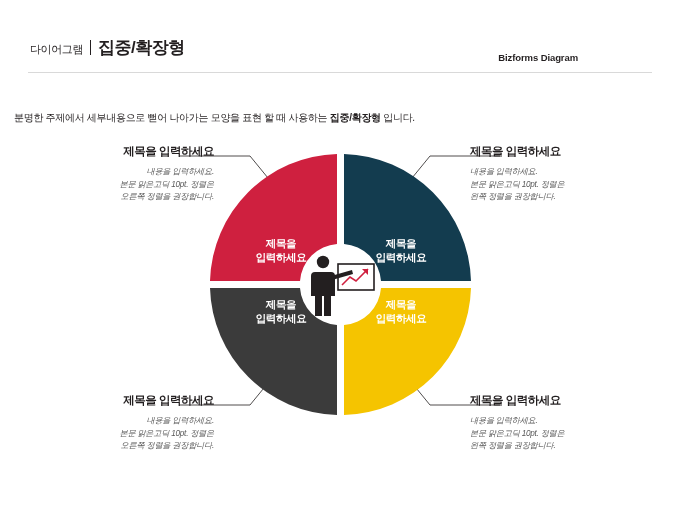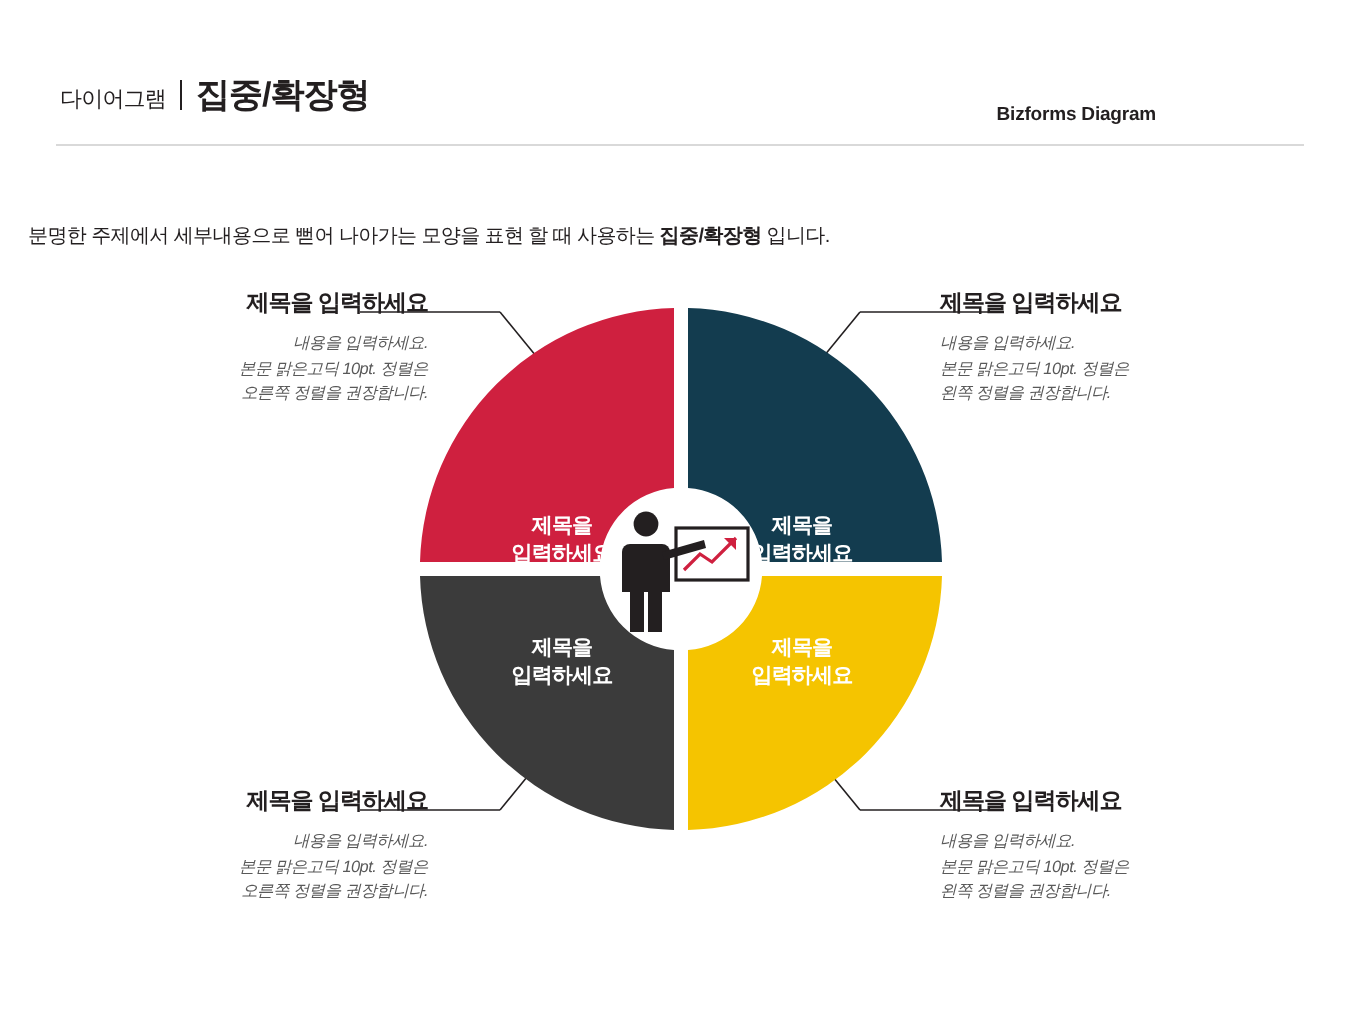--- a/index.html
+++ b/index.html
@@ -105,21 +105,20 @@
   }
   .petal-label {
     position: absolute;
     color: #ffffff;
     font-size: 10.5px;
     font-weight: bold;
     line-height: 1.35;
     text-align: center;
     letter-spacing: -0.4px;
     white-space: pre-line;
-    margin-top: 20px;
   }
   .lbl-tl { left: 30px;  top: 94px;  width: 86px; }
   .lbl-tr { left: 150px; top: 94px;  width: 86px; }
   .lbl-bl { left: 30px;  top: 155px; width: 86px; }
   .lbl-br { left: 150px; top: 155px; width: 86px; }
 
   .hub {
     position: absolute;
     left: 88px;
     top: 98px;

